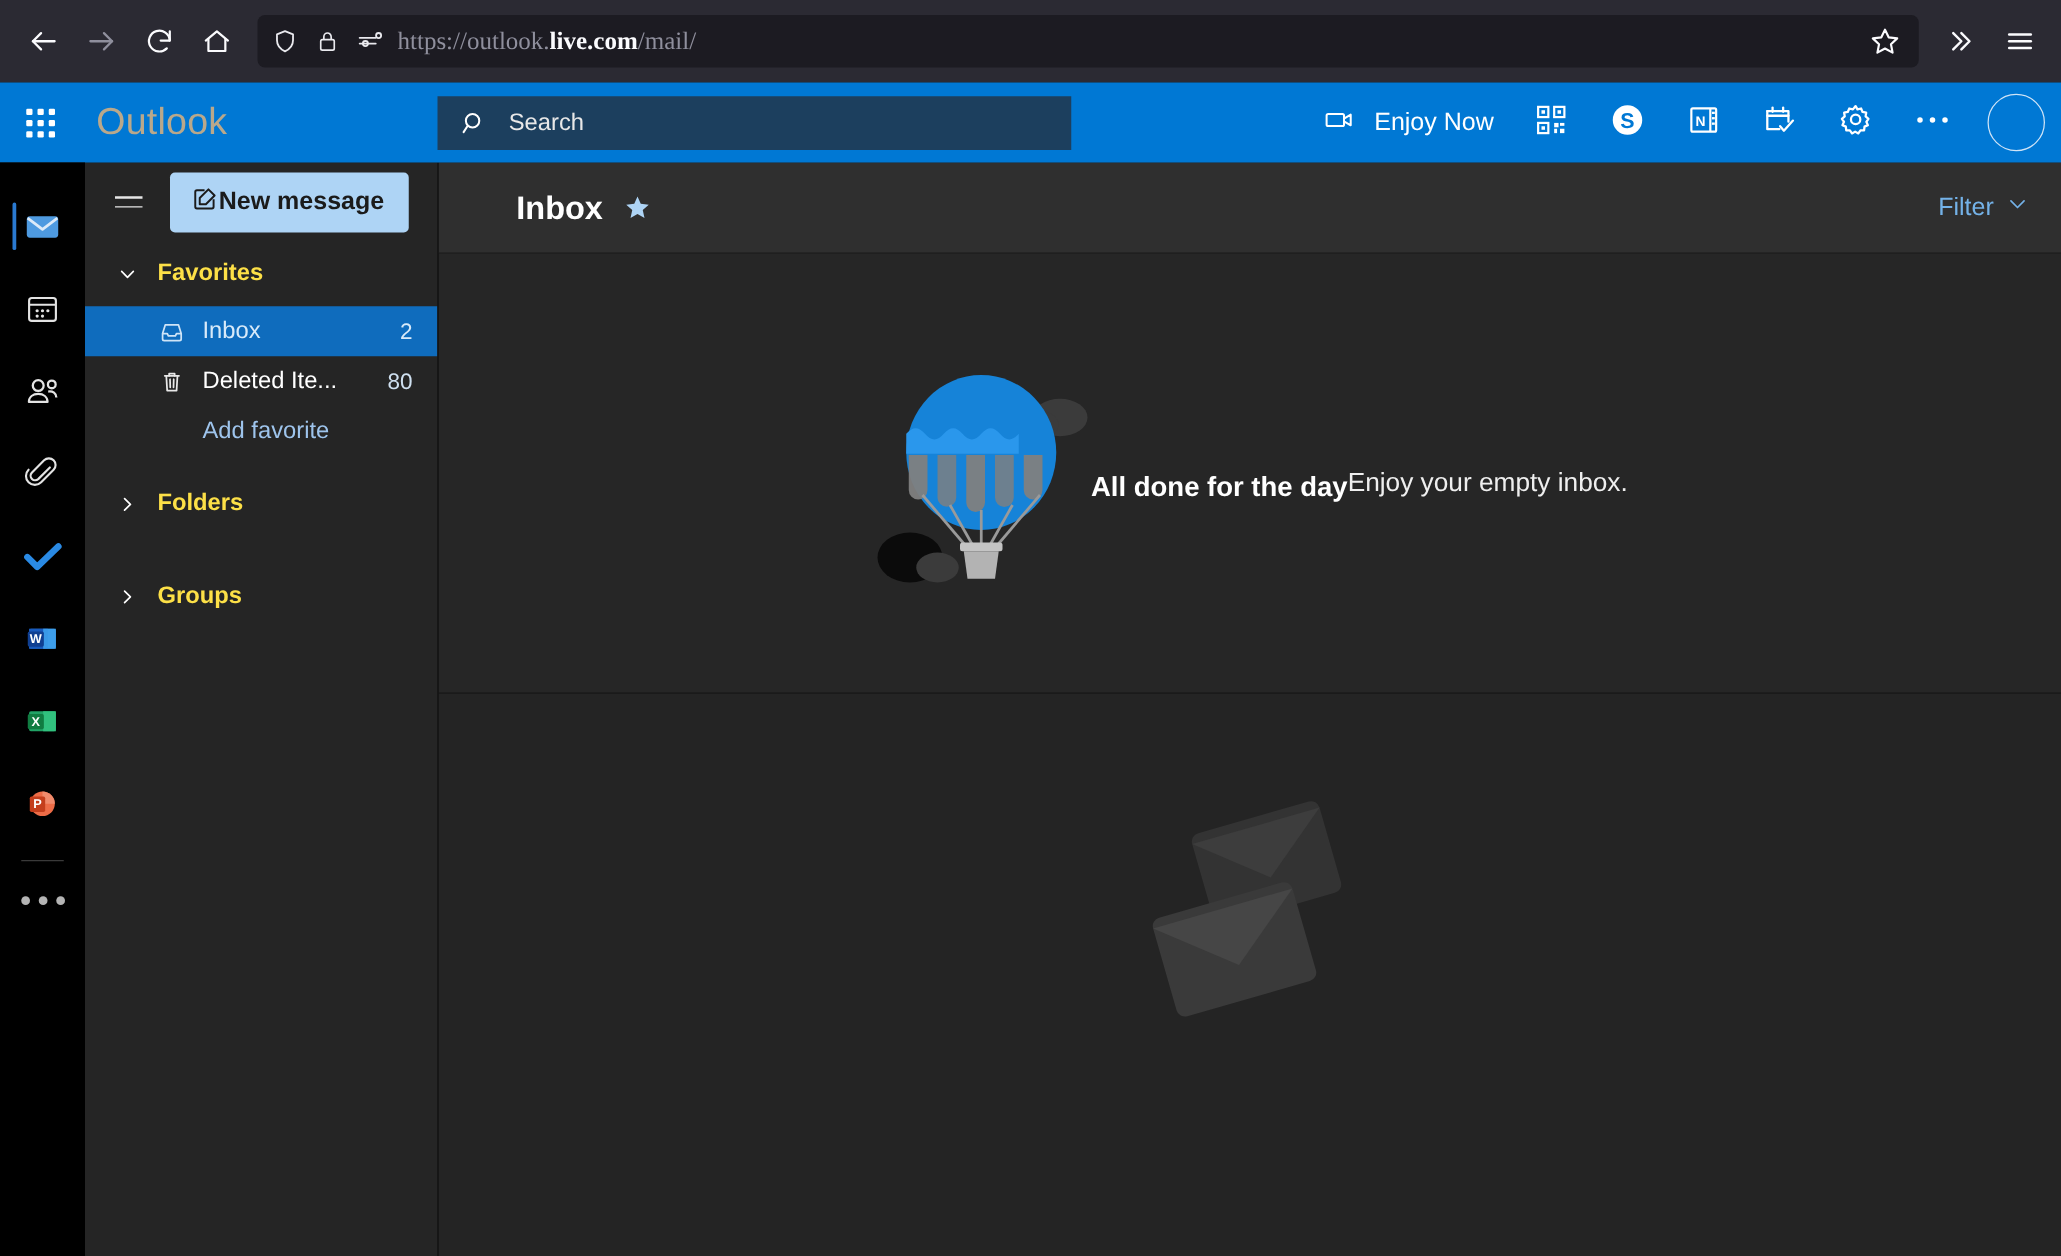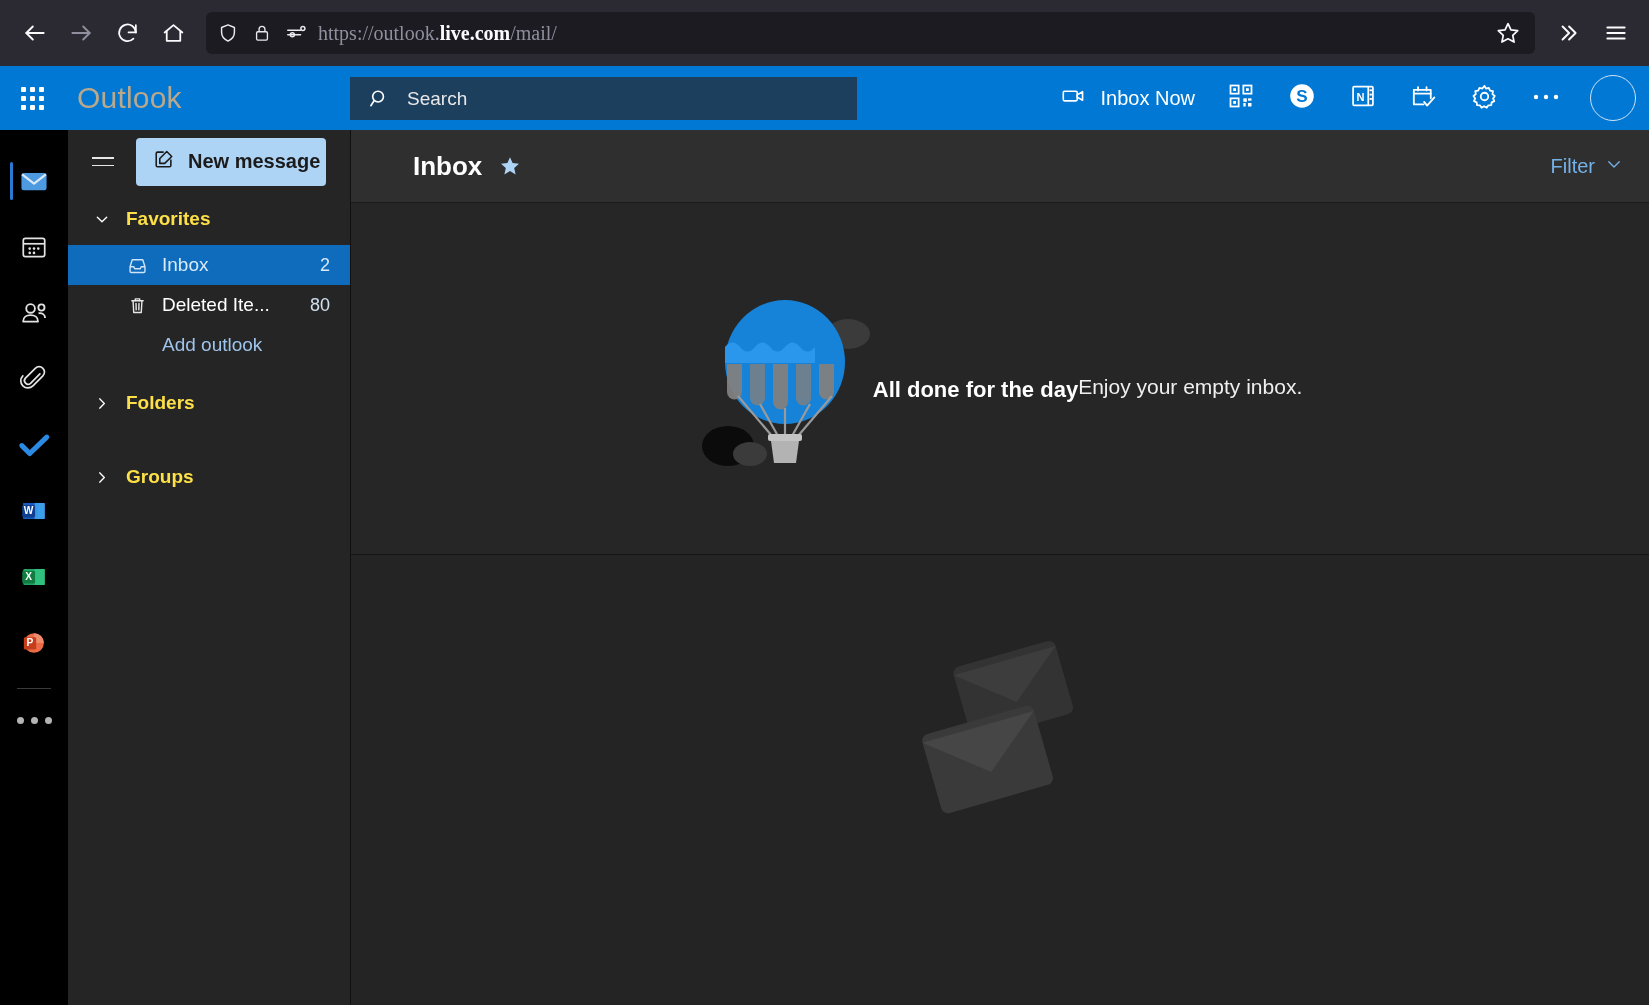--- a/index.html
+++ b/index.html
@@ -95,21 +95,21 @@
   .rail-dots { display: flex; gap: 7px; align-items: center; justify-content: center; height: 50px; }
   .rail-dots i { width: 7px; height: 7px; border-radius: 50%; background: #b4b4b4; display: block; }
 
   
   .left-pane { width: 282px; background: #252525; flex: none; }
   .compose-row { height: 63px; display: flex; align-items: center; gap: 12px; padding-left: 14px; }
   .hamburger { width: 42px; height: 42px; display: flex; flex-direction: column; justify-content: center; gap: 6px; align-items: center; }
   .hamburger i { width: 22px; height: 1.6px; background: #e6e6e6; display: block; }
   .new-msg-btn {
     height: 48px; background: #aed4f5; border-radius: 4px;
-    display: flex; align-items: center; gap: 13px; padding: 0 6px 0 17px;
+    display: flex; align-items: center; padding: 0 20px 0 17px;
     color: #1b1b1b; font-size: 20px; font-weight: 700;
   }
   .section-head {
     height: 52px; display: flex; align-items: center; gap: 16px; padding-left: 26px;
     color: #fde047; font-size: 19px; font-weight: 700;
   }
   .chev { width: 16px; display: flex; align-items: center; justify-content: center; color: #fff; }
   .folder-row {
     height: 40px; display: flex; align-items: center; padding-left: 58px; padding-right: 20px;
     color: #fff; font-size: 19px; gap: 14px;
@@ -253,21 +253,21 @@
     </div>
 
     <div class="header-actions">
       <div class="hact">
         <span>
           <svg width="30" height="30" viewBox="0 0 28 28" fill="none" stroke="currentColor" stroke-width="1.5" stroke-linejoin="round">
               <rect x="4" y="9.5" width="13" height="9" rx="1.2"></rect>
               <path d="M17 13l5-3v8l-5-3z"></path>
             </svg>
         </span>
-        <span class="label">Inbox Now</span>
+        <span class="label">Enjoy Now</span>
       </div>
       <div class="hact">
         <span>
           <svg width="28" height="28" viewBox="0 0 24 24" fill="none" stroke="currentColor" stroke-width="1.5">
               <rect x="3" y="3" width="7" height="7"></rect>
               <rect x="5.3" y="5.3" width="2.4" height="2.4" fill="currentColor" stroke="none"></rect>
               <rect x="14" y="3" width="7" height="7"></rect>
               <rect x="16.3" y="5.3" width="2.4" height="2.4" fill="currentColor" stroke="none"></rect>
               <rect x="3" y="14" width="7" height="7"></rect>
               <rect x="5.3" y="16.3" width="2.4" height="2.4" fill="currentColor" stroke="none"></rect>
@@ -449,21 +449,21 @@
               <path d="M9.5 6.5V4.4h5v2.1"></path>
               <path d="M6.9 6.5 7.7 20h8.6l.8-13.5"></path>
               <line x1="10.3" y1="9.6" x2="10.5" y2="17"></line>
               <line x1="13.7" y1="9.6" x2="13.5" y2="17"></line>
             </svg>
         </span>
         <span class="fname">Deleted Ite...</span>
         <span class="fcount">80</span>
       </div>
 
-      <div class="add-fav">Add outlook</div>
+      <div class="add-fav">Add favorite</div>
 
       <div class="pane-spacer"></div>
 
       <div class="section-head">
         <span class="chev">
           <svg width="17" height="17" viewBox="0 0 24 24" fill="none" stroke="currentColor" stroke-width="2" stroke-linecap="round" stroke-linejoin="round">
               <polyline points="8.5,5 15.5,12 8.5,19"></polyline>
             </svg>
         </span>
         <span>Folders</span>

